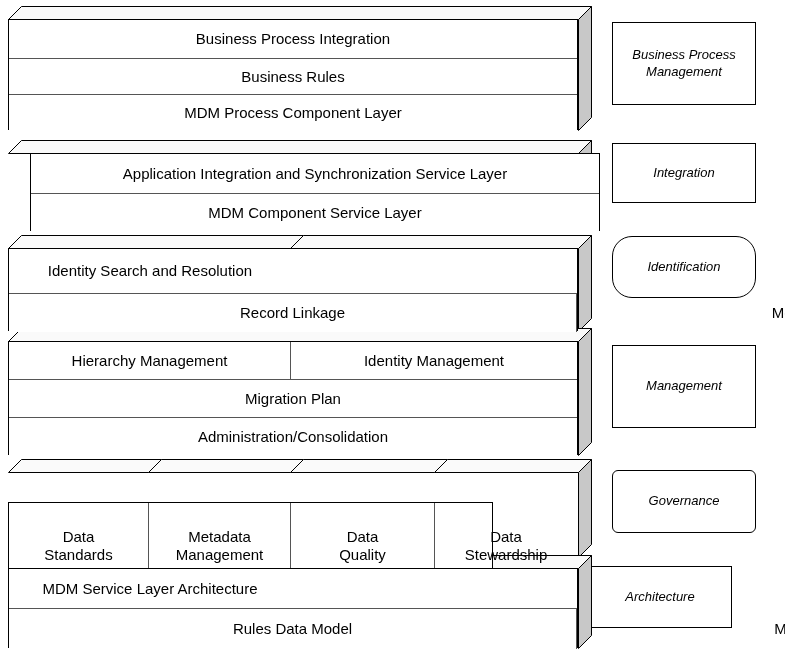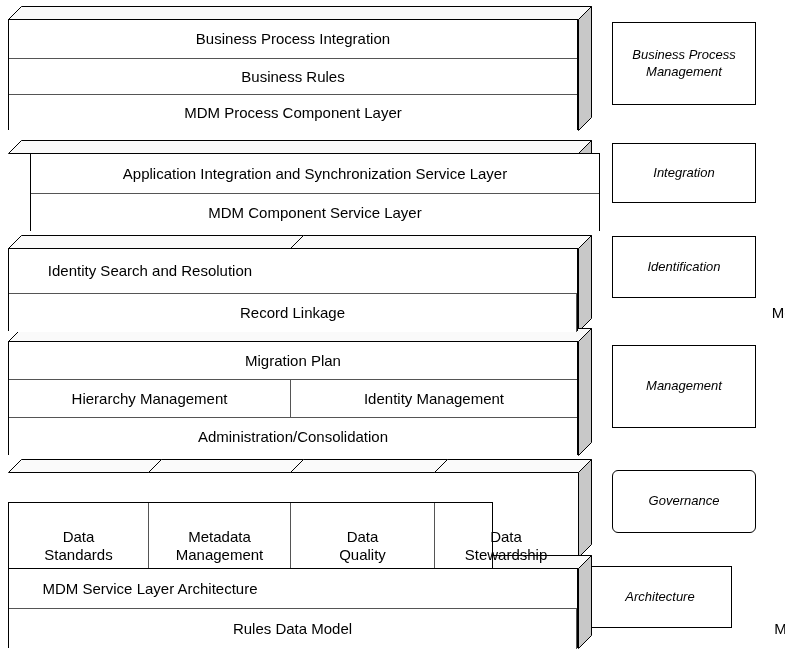--- a/index.html
+++ b/index.html
@@ -186,25 +186,25 @@
           <polygon points="0.5,13.5 13.5,0.5 13.5,114.5 0.5,127.5" fill="#c8c8c8" stroke="#000000" stroke-width="1"></polygon>
         </svg>
       </div>
       <div class="bevel-top" style="left: 0px; width: 583px;">
         <svg width="584" height="14">
           <polygon points="0.5,13.5 13.5,0.5 583.5,0.5 570.5,13.5" fill="#fafafa" stroke="#000000" stroke-width="1"></polygon>
         </svg>
       </div>
       <div class="face" style="width: 570px; height: 114px; top: 13px;">
         <div class="row" style="height: 38px;">
-          <div class="cell" style="flex: 0 0 568px; width: 568px;">Migration Plan</div>
-        </div>
-        <div class="row" style="height: 38px;">
           <div class="cell" style="flex: 0 0 282px; width: 282px;">Hierarchy Management</div>
           <div class="cell" style="flex: 0 0 286px; width: 286px;">Identity Management</div>
+        </div>
+        <div class="row" style="height: 38px;">
+          <div class="cell" style="flex: 0 0 568px; width: 568px;">Migration Plan</div>
         </div>
         <div class="row" style="height: 38px;">
           <div class="cell" style="flex: 0 0 568px; width: 568px;">Administration/Consolidation</div>
         </div>
       </div>
     </div>
     <div class="block" style="top: 459px; width: 583px; height: 98px;">
       <div class="bevel-right" style="left: 570px; height: 98px;">
         <svg width="14" height="99">
           <polygon points="0.5,13.5 13.5,0.5 13.5,85.5 0.5,98.5" fill="#c8c8c8" stroke="#000000" stroke-width="1"></polygon>
@@ -260,17 +260,17 @@
           <div class="cell" style="flex: 0 0 282px; width: 282px;">MDM Service Layer Architecture</div>
         </div>
         <div class="row" style="height: 40px;">
           <div class="cell" style="flex: 0 0 568px; width: 568px;">Rules Data Model</div>
           <div class="cell" style="flex: 0 0 568px; width: 568px;">MDM System Architecture</div>
         </div>
       </div>
     </div>
     <div class="cat-label" style="left: 612px; top: 22px; width: 144px; height: 83px;">Business Process Management</div>
     <div class="cat-label" style="left: 612px; top: 143px; width: 144px; height: 60px;">Integration</div>
-    <div class="cat-label" style="left: 612px; top: 236px; width: 144px; height: 62px;">Identification</div>
+    <div class="cat-label" style="left: 612px; top: 236px; width: 144px; height: 62px; border-radius: 20px;">Identification</div>
     <div class="cat-label" style="left: 612px; top: 345px; width: 144px; height: 83px;">Management</div>
     <div class="cat-label" style="left: 612px; top: 470px; width: 144px; height: 63px; border-radius: 6px;">Governance</div>
     <div class="cat-label" style="left: 588px; top: 566px; width: 144px; height: 62px;">Architecture</div>
   </div>
 
 </body></html>

